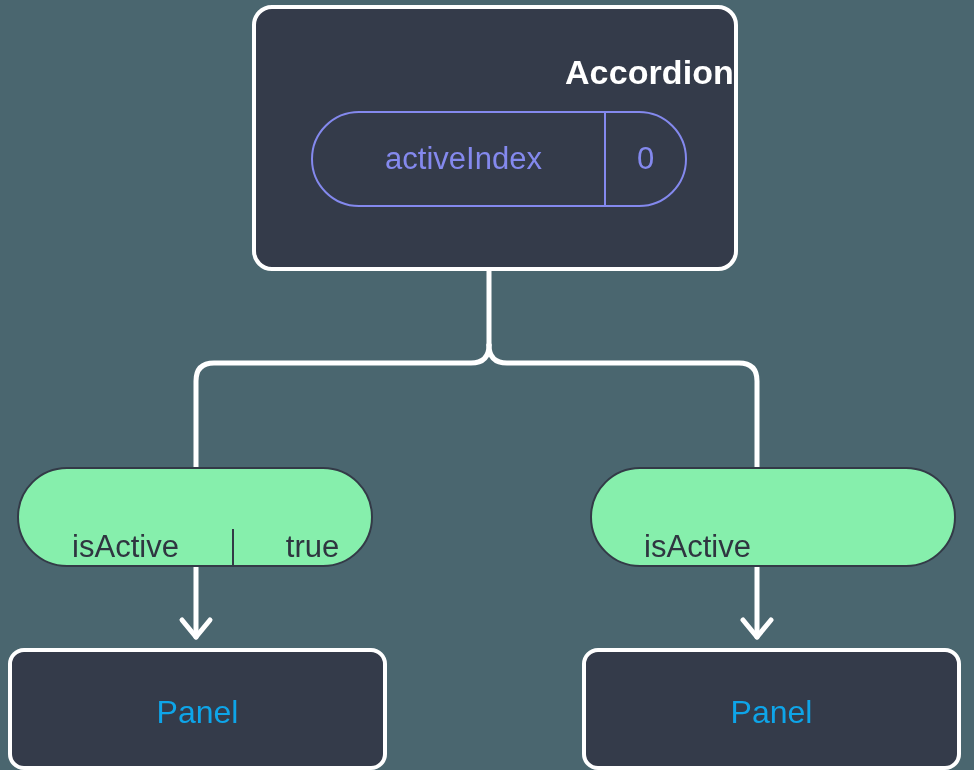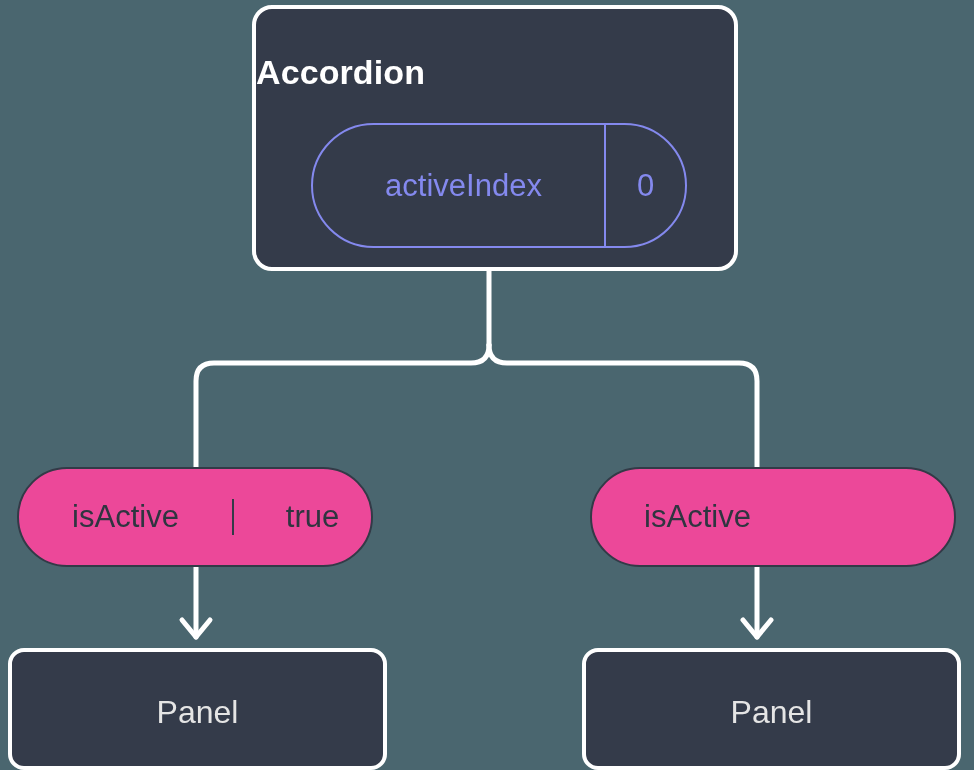--- a/index.html
+++ b/index.html
@@ -41,43 +41,43 @@
     top: 5px;
     width: 486px;
     height: 266px;
     border-radius: 20px;
   }
   .card-title {
     position: absolute;
     left: 0;
     right: 0;
     top: 44px;
-    text-align: left;
+    text-align: right;
     color: #ffffff;
     font-size: 34px;
     font-weight: 700;
     letter-spacing: .1px;
   }
 
   
   .state-pill-outline {
     position: absolute;
     box-sizing: border-box;
     display: flex;
     align-items: stretch;
     border: 2px solid #8489ee;
     border-radius: 999px;
     overflow: hidden;
     background: transparent;
   }
   #accordion-state-pill {
     left: 55px;
-    top: 114px;
+    top: 102px;
     width: 376px;
-    height: 125px;
+    height: 96px;
   }
   .state-pill-outline .pill-key,
   .state-pill-outline .pill-value {
     display: flex;
     align-items: center;
     justify-content: center;
     color: #8489ee;
     font-size: 31px;
     font-weight: 400;
     white-space: nowrap;
@@ -89,22 +89,22 @@
   .state-pill-outline .pill-value {
     flex: 1 1 auto;
     border-left: 2px solid #8489ee;
   }
 
   
   .prop-pill {
     position: absolute;
     box-sizing: border-box;
     display: flex;
-    align-items: center;
-    background: #ec4899;
+    align-items: flex-end;
+    background: #86efac;
     border: 2px solid #333a47;
     border-radius: 999px;
     overflow: hidden;
     z-index: 2;
   }
   .prop-pill .pill-key,
   .prop-pill .pill-value {
     display: flex;
     align-items: center;
     justify-content: center;
@@ -149,21 +149,21 @@
     width: 379px;
     height: 122px;
     border-radius: 16px;
   }
   .panel-label {
     position: absolute;
     left: 0;
     right: 0;
     top: 42px;
     text-align: center;
-    color: #e5e5e5;
+    color: #0ea5e9;
     font-size: 32px;
     font-weight: 400;
   }
 </style>
 </head>
 <body>
 
 <div id="stage">
 
   <svg id="wires" viewBox="0 0 974 770" width="974" height="770" aria-hidden="true">

